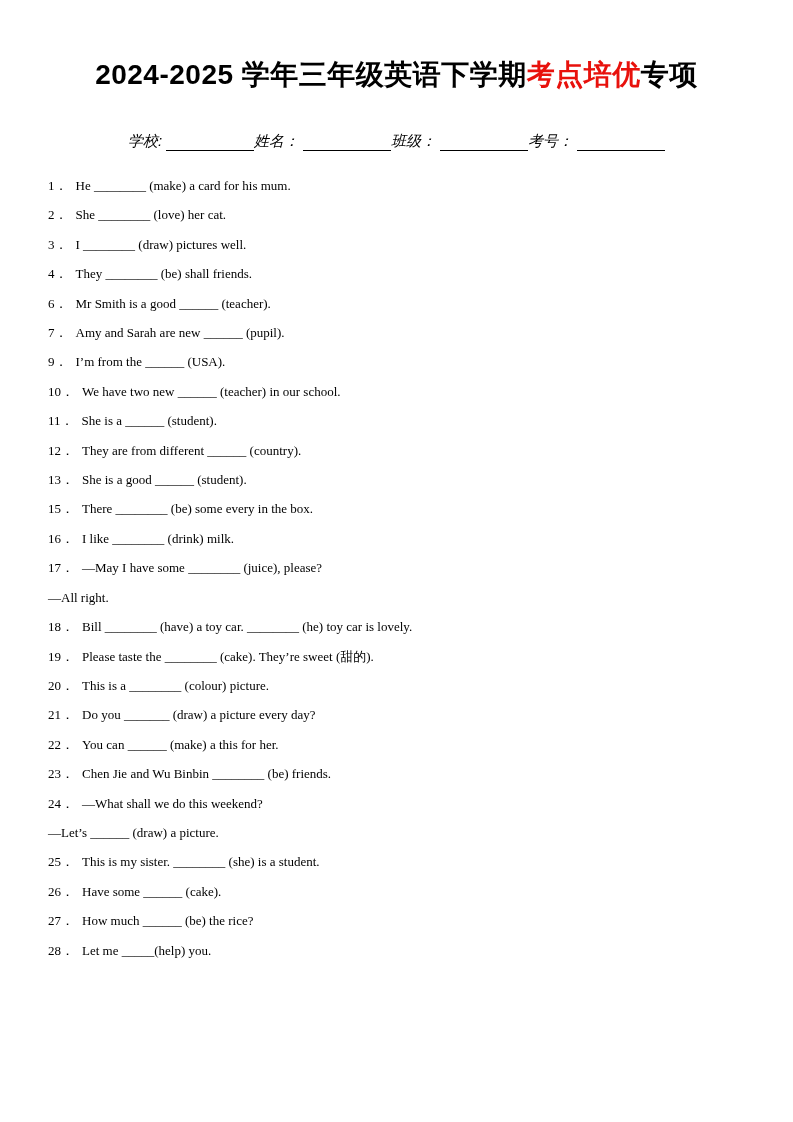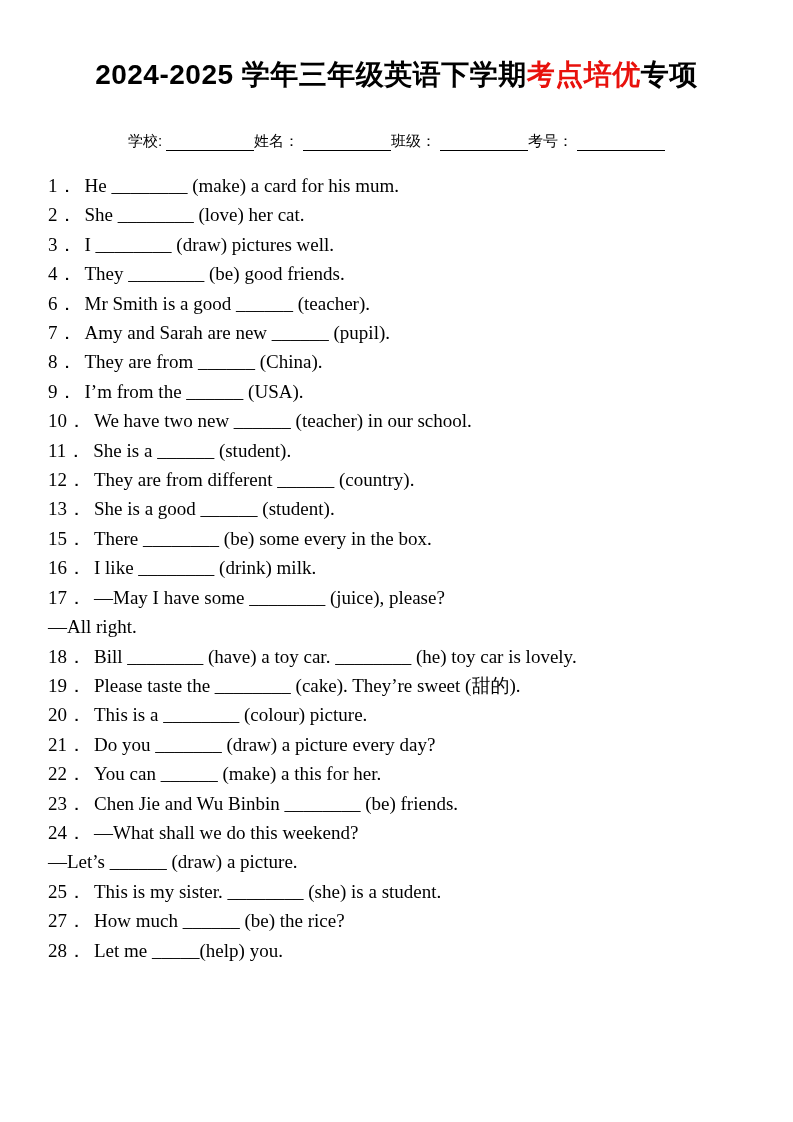--- a/index.html
+++ b/index.html
@@ -38,34 +38,35 @@
     display: flex;
     justify-content: center;
     align-items: flex-end;
     font-family: "Liberation Sans", sans-serif;
     font-size: 15px;
     white-space: nowrap;
   }
   .info-field {
     display: inline-flex;
     align-items: flex-end;
+    font-style: italic;
   }
   .info-label {
     display: inline-block;
   }
   .info-blank {
     display: inline-block;
     width: 88px;
     height: 16px;
     border-bottom: 1.5px solid #000;
     margin-left: 4px;
   }
   .questions {
     margin-top: 20px;
-    font-size: 19px;
+    font-size: 13px;
   }
   .q-row {
     line-height: 29.4px;
     white-space: pre-wrap;
   }
   .q-num {
     margin-right: 8px;
   }
   .q-num:empty {
     display: none;
@@ -100,28 +101,27 @@
       </span>
 </div>
 
   <div class="questions" id="questions">
   <div class="q-row"><span class="q-num">1．</span><span class="q-text">He ________ (make) a card for his mum.</span></div>
 
   <div class="q-row"><span class="q-num">2．</span><span class="q-text">She ________ (love) her cat.</span></div>
 
   <div class="q-row"><span class="q-num">3．</span><span class="q-text">I ________ (draw) pictures well.</span></div>
 
-  <div class="q-row"><span class="q-num">4．</span><span class="q-text">They ________ (be) good friends.</span></div>
+  <div class="q-row"><span class="q-num">4．</span><span class="q-text">They ________ (be) shall friends.</span></div>
 
 
   <div class="q-row"><span class="q-num">6．</span><span class="q-text">Mr Smith is a good ______ (teacher).</span></div>
 
   <div class="q-row"><span class="q-num">7．</span><span class="q-text">Amy and Sarah are new ______ (pupil).</span></div>
 
-  <div class="q-row"><span class="q-num">8．</span><span class="q-text">They are from ______ (China).</span></div>
 
   <div class="q-row"><span class="q-num">9．</span><span class="q-text">I’m from the ______ (USA).</span></div>
 
   <div class="q-row"><span class="q-num">10．</span><span class="q-text">We have two new ______ (teacher) in our school.</span></div>
 
   <div class="q-row"><span class="q-num">11．</span><span class="q-text">She is a ______ (student).</span></div>
 
   <div class="q-row"><span class="q-num">12．</span><span class="q-text">They are from different ______ (country).</span></div>
 
   <div class="q-row"><span class="q-num">13．</span><span class="q-text">She is a good ______ (student).</span></div>
@@ -146,19 +146,20 @@
   <div class="q-row"><span class="q-num">22．</span><span class="q-text">You can ______ (make) a this for her.</span></div>
 
   <div class="q-row"><span class="q-num">23．</span><span class="q-text">Chen Jie and Wu Binbin ________ (be) friends.</span></div>
 
   <div class="q-row"><span class="q-num">24．</span><span class="q-text">—What shall we do this weekend?</span></div>
 
   <div class="q-row"><span class="q-text">—Let’s ______ (draw) a picture.</span></div>
 
   <div class="q-row"><span class="q-num">25．</span><span class="q-text">This is my sister. ________ (she) is a student.</span></div>
 
+  <div class="q-row"><span class="q-num">26．</span><span class="q-text">Have some ______ (cake).</span></div>
 
   <div class="q-row"><span class="q-num">27．</span><span class="q-text">How much ______ (be) the rice?</span></div>
 
   <div class="q-row"><span class="q-num">28．</span><span class="q-text">Let me _____(help) you.</span></div>
 </div>
 
 </div>
 
 </body></html>

